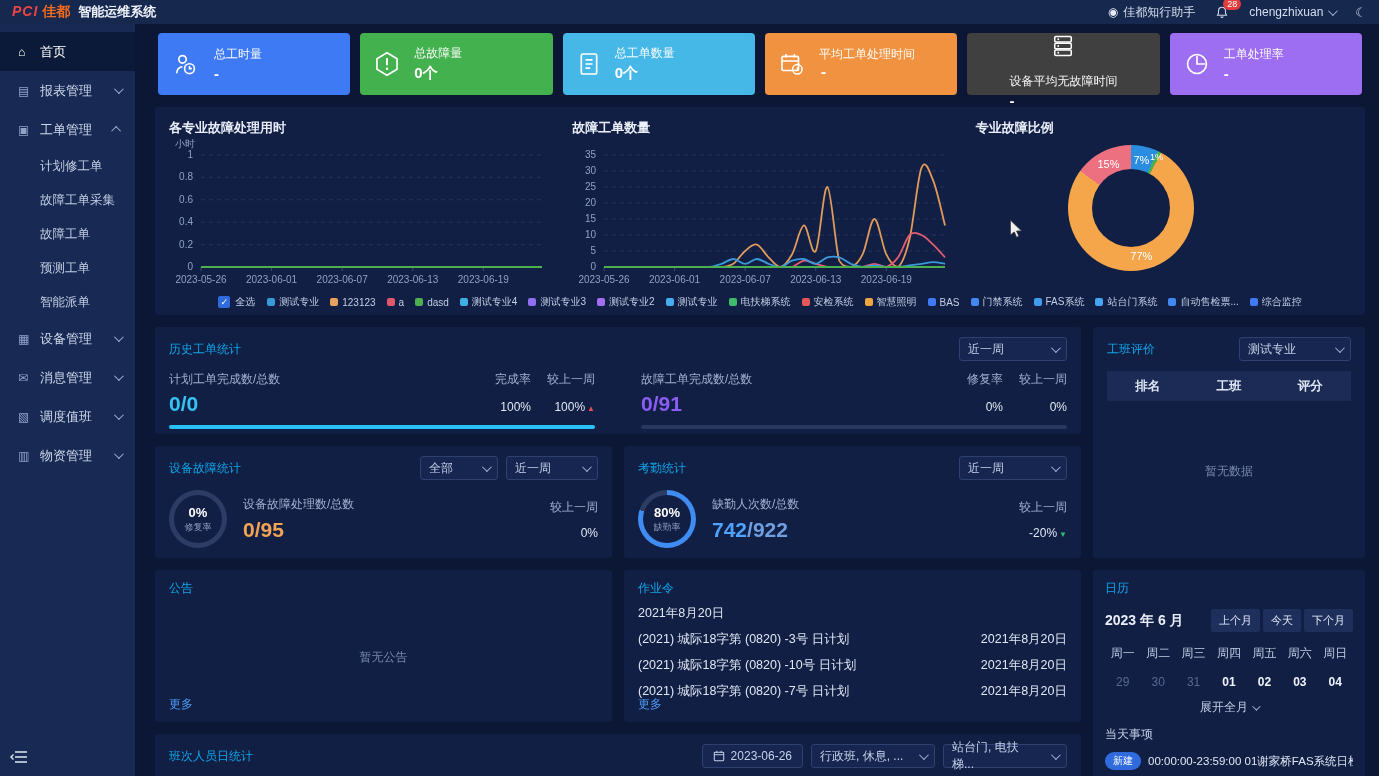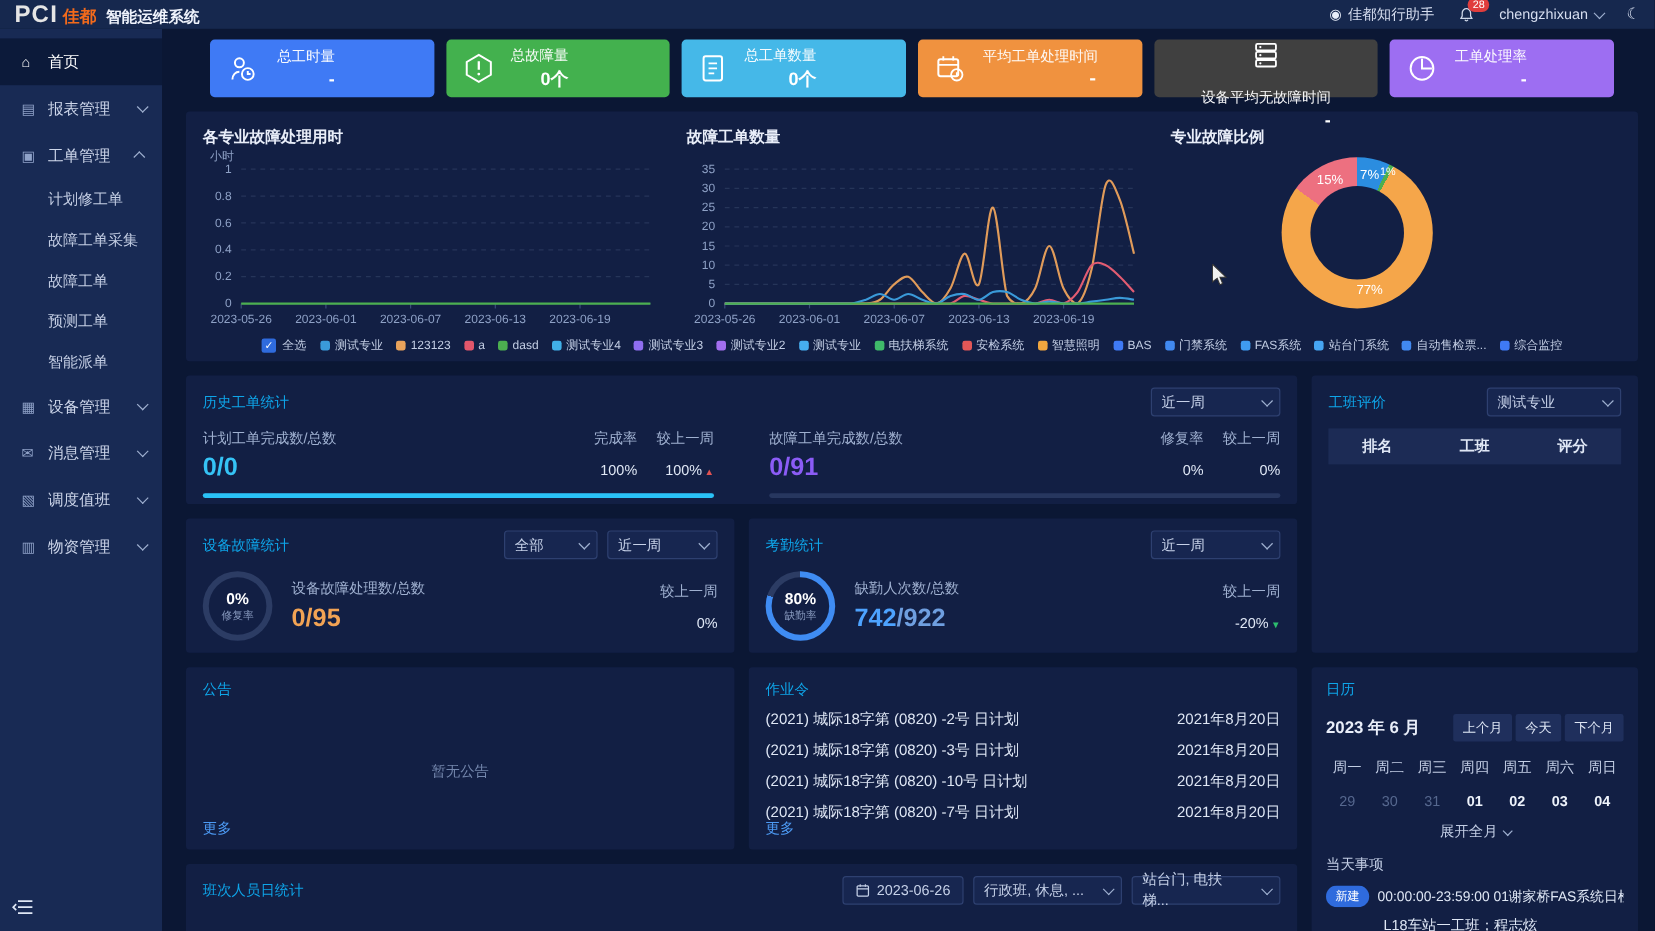--- a/index.html
+++ b/index.html
@@ -6,21 +6,21 @@
     --bg:#0b1734; --panel:#121f44; --sidebar:#182a54; --header:#16284e;
     --border:#2e4070; --txt:#dfe7f5; --muted:#8ea1c6; --link:#4d9bf5;
   }
   *{margin:0;padding:0;box-sizing:border-box;}
   body{background:#06102a;font-family:"Liberation Sans","DejaVu Sans",sans-serif;}
   .app{position:relative;width:1379px;height:776px;overflow:hidden;background:var(--bg);color:var(--txt);}
 
   
   header{position:absolute;top:0;left:0;right:0;height:24px;background:var(--header);display:flex;align-items:center;justify-content:space-between;padding:0 12px;z-index:9;}
   .logo-area{display:flex;align-items:baseline;gap:4px;}
-  .logo-pci{color:#e5e5e5;font-weight:bold;font-size:20px;letter-spacing:1px;}
+  .logo-pci{color:#ef4444;font-weight:bold;font-size:14px;letter-spacing:1px;font-style:italic;}
   .logo-jiadu{color:#f26a1b;font-weight:bold;font-size:14px;}
   .app-title{color:#eef2fb;font-weight:bold;font-size:13px;margin-left:4px;}
   .header-right{display:flex;align-items:center;gap:20px;font-size:12px;color:#d6def0;}
   .hr-item{display:flex;align-items:center;gap:5px;cursor:pointer;}
   .circle-ic{font-size:12px;color:#e8eef9;line-height:1;}
   .bell-wrap{position:relative;display:inline-flex;}
   .badge-n{position:absolute;top:-7px;left:8px;background:#e03d3d;border-radius:8px;font-size:9px;line-height:12px;padding:0 4px;color:#fff;}
   .moon{font-size:13px;color:#cfd8ea;}
 
   
@@ -32,21 +32,21 @@
   .nav-item.active .nav-ic{color:#fff;}
   .nav-label{flex:1;}
   .nav-sub{height:34px;display:flex;align-items:center;padding-left:40px;font-size:12.5px;color:#c3cde3;cursor:pointer;}
   .chev{width:7px;height:7px;border-right:1.5px solid #9fb0d0;border-bottom:1.5px solid #9fb0d0;display:inline-block;}
   .chev.down{transform:rotate(45deg) translateY(-2px);}
   .chev.up{transform:rotate(-135deg) translateY(-2px);}
   .collapse-btn{position:absolute;left:10px;bottom:8px;cursor:pointer;}
 
   
   main{position:absolute;top:24px;left:135px;right:0;bottom:0;overflow:hidden;padding:9px 14px 0 20px;}
-  .cards{display:flex;gap:10px;margin:0 20px;height:48px;text-align:right;}
+  .cards{display:flex;gap:10px;margin:0 3px;height:62px;}
   .card{flex:1;border-radius:4px;display:flex;align-items:center;padding:0 14px;gap:14px;color:#fff;}
   .card svg{flex:none;}
   .card-txt{display:flex;flex-direction:column;}
   .card-label{font-size:12px;opacity:.96;}
   .card-value{font-size:15px;font-weight:bold;margin-top:2px;}
 
   .panel{background:var(--panel);border-radius:3px;}
   .panel-head{display:flex;align-items:center;padding:10px 14px 0 14px;}
   .panel-title{font-size:12px;font-weight:normal;color:#0ea5e9;flex:1;}
   .sel{display:flex;align-items:center;justify-content:space-between;border:1px solid var(--border);border-radius:3px;background:#172650;color:#c6d1e8;font-size:12px;height:24px;padding:0 8px;gap:12px;cursor:pointer;margin-left:8px;}
@@ -562,21 +562,20 @@
               </div>
             <div class="empty notice-empty">暂无公告</div>
             <span class="more-link">更多</span>
           </section>
           <section class="panel">
             <div class="panel-head">
                 <span class="panel-title">作业令</span>
               </div>
             <div class="wo-list" id="wo-list">
                 <div class="wo-row">
-                  <span class="wo-name">(2021) 城际18字第 (0820) -2号 日计划</span>
                   <span class="wo-date">2021年8月20日</span>
                 </div>
                 <div class="wo-row">
                   <span class="wo-name">(2021) 城际18字第 (0820) -3号 日计划</span>
                   <span class="wo-date">2021年8月20日</span>
                 </div>
                 <div class="wo-row">
                   <span class="wo-name">(2021) 城际18字第 (0820) -10号 日计划</span>
                   <span class="wo-date">2021年8月20日</span>
                 </div>
@@ -622,20 +621,21 @@
             <span class="sel" style="width:112px;">
               <span>测试专业</span>
               <span class="chev down"></span>
             </span>
           </div>
           <div class="team-thead">
             <span>排名</span>
             <span>工班</span>
             <span>评分</span>
           </div>
+          <div class="empty team-empty">暂无数据</div>
         </section>
 
         <section class="panel cal-panel">
           <div class="panel-title">日历</div>
           <div class="cal-month-row">
             <span class="cal-month">2023 年 6 月</span>
             <span class="cal-btn">上个月</span>
             <span class="cal-btn">今天</span>
             <span class="cal-btn">下个月</span>
           </div>

